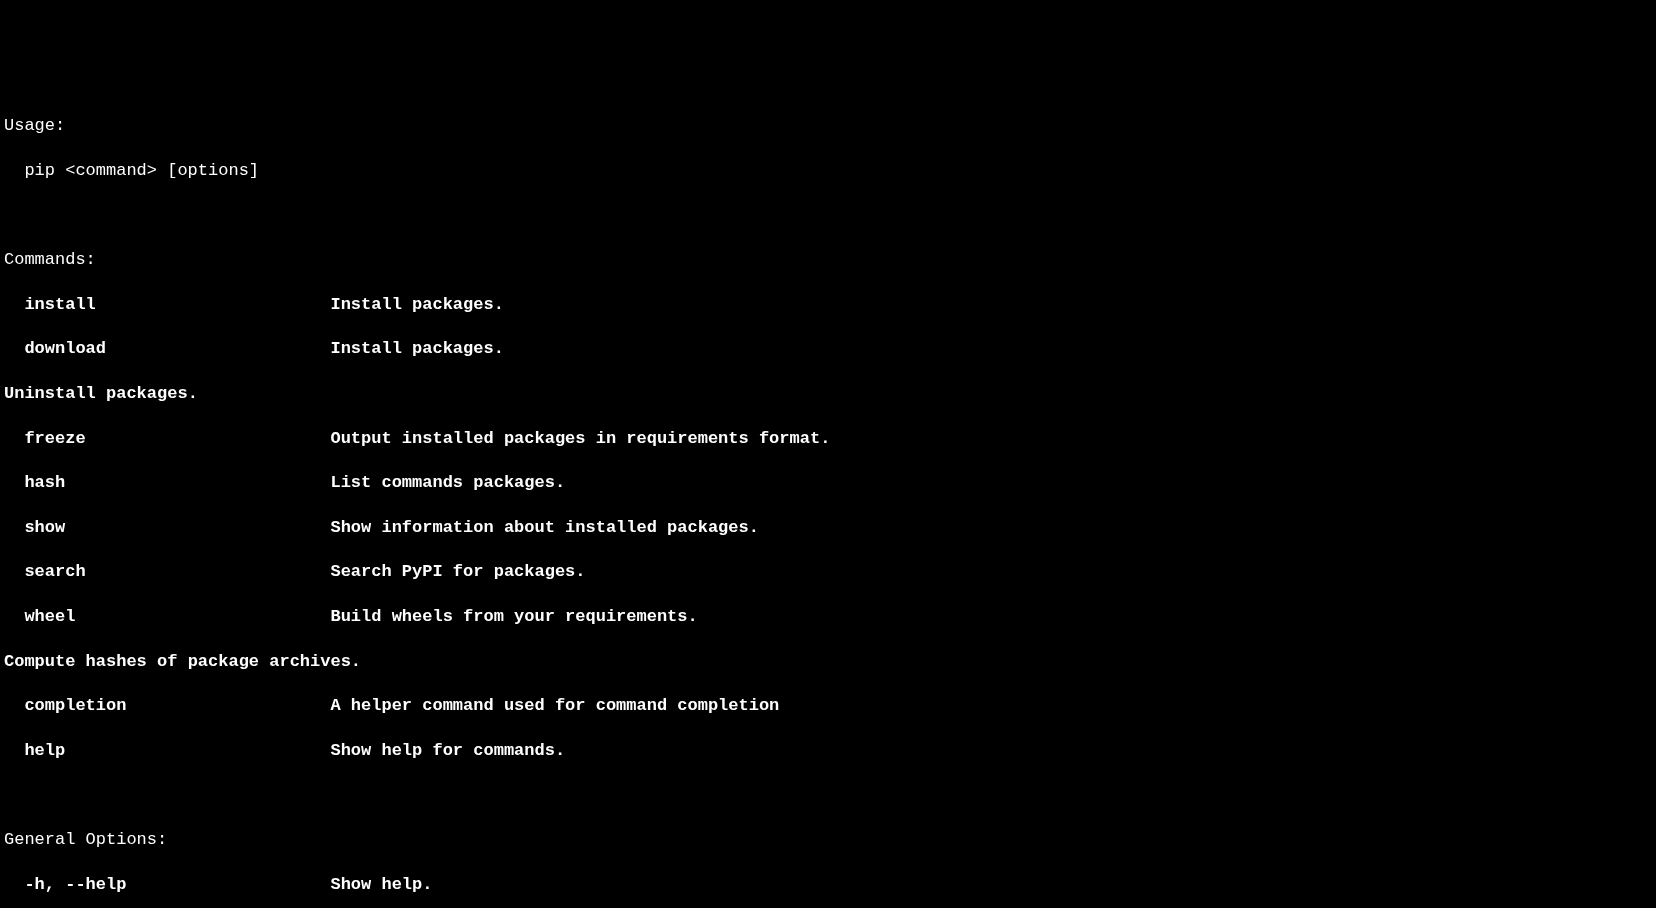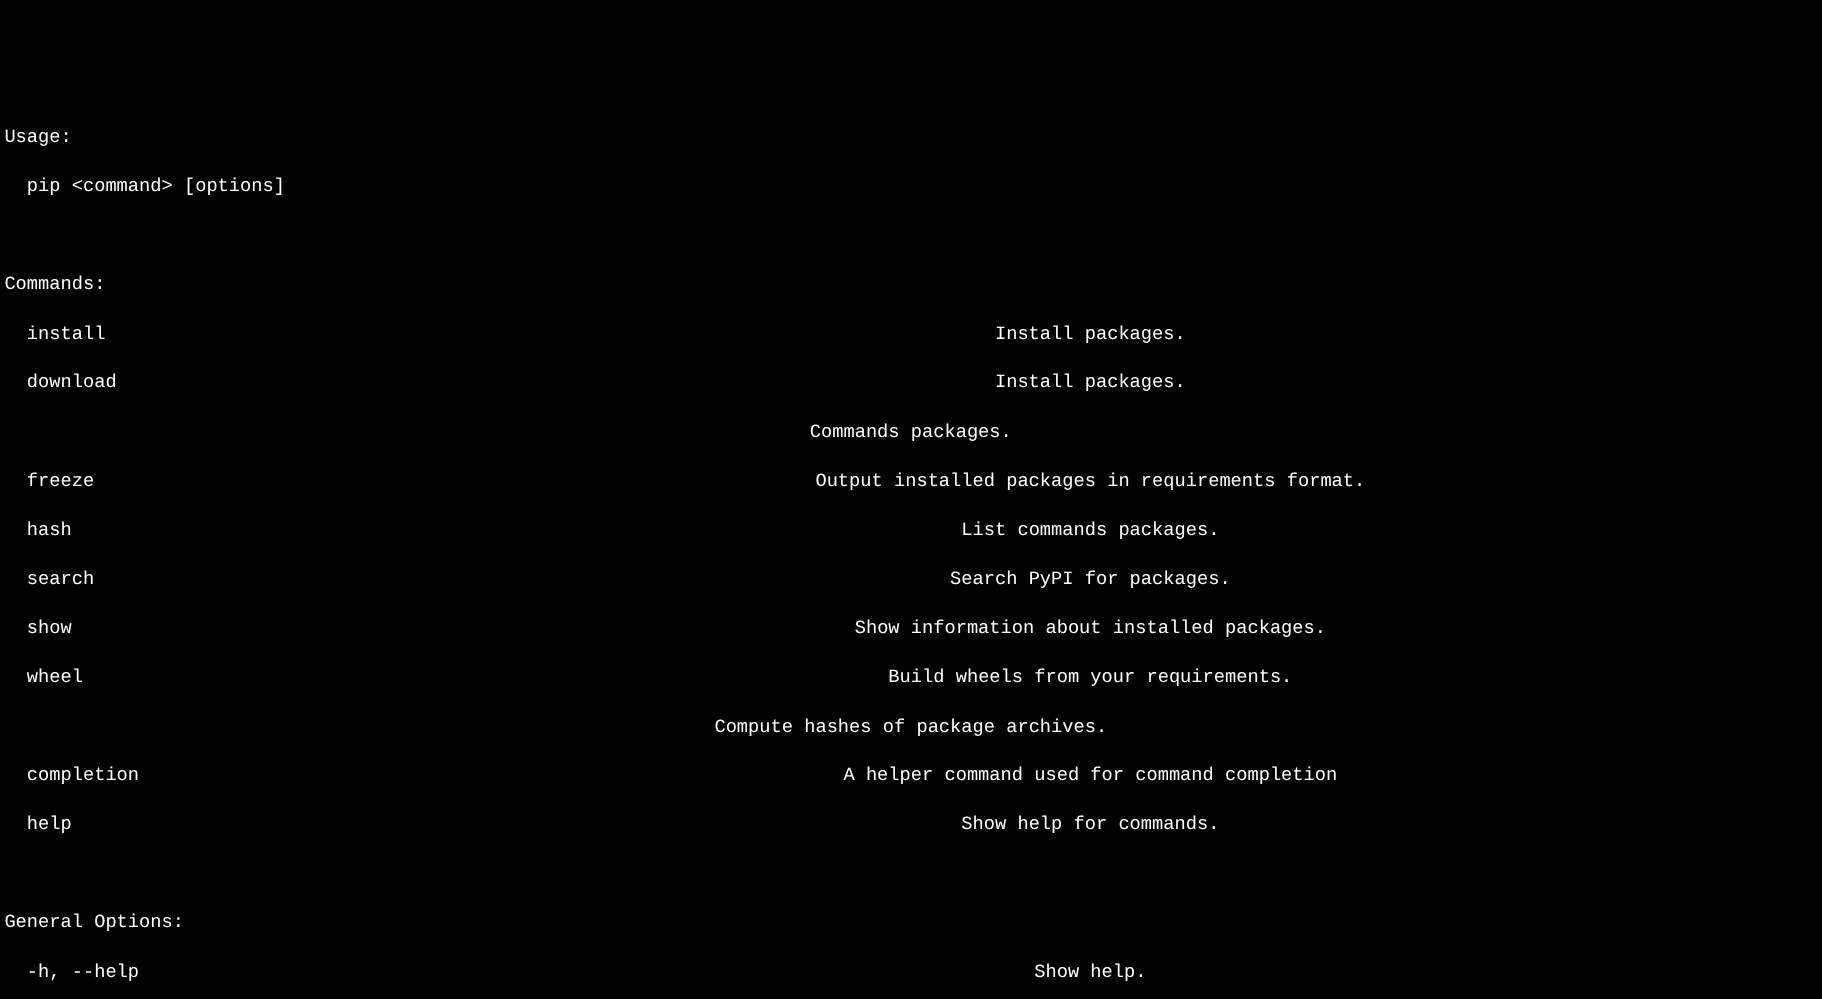--- a/index.html
+++ b/index.html
@@ -21,50 +21,50 @@
       width: 100%;
     }
     .line {
       display: block;
     }
     .indent1 {
       padding-left: 2ch;
     }
     .two-col {
       display: flex;
+      font-weight: bold;
     }
     .col-name {
       flex: 0 0 32ch;
       padding-left: 2ch;
     }
     .col-desc {
       flex: 1;
-      text-align: center;
     }
     .blank {
       height: 22.3px;
     }
   </style>
 </head>
 <body>
 
 
 
 <div class="terminal">
 <div class="line">Usage:</div>
 <div class="line indent1">pip &lt;command&gt; [options]</div>
 <div class="blank"></div>
 <div class="line">Commands:</div>
 <div class="two-col"><span class="col-name">install</span><span class="col-desc">Install packages.</span></div>
 <div class="two-col"><span class="col-name">download</span><span class="col-desc">Install packages.</span></div>
-<div class="two-col"><span class="col-desc">Commands packages.</span></div>
+<div class="two-col"><span class="col-desc">Uninstall packages.</span></div>
 <div class="two-col"><span class="col-name">freeze</span><span class="col-desc">Output installed packages in requirements format.</span></div>
 <div class="two-col"><span class="col-name">hash</span><span class="col-desc">List commands packages.</span></div>
+<div class="two-col"><span class="col-name">show</span><span class="col-desc">Show information about installed packages.</span></div>
 <div class="two-col"><span class="col-name">search</span><span class="col-desc">Search PyPI for packages.</span></div>
-<div class="two-col"><span class="col-name">show</span><span class="col-desc">Show information about installed packages.</span></div>
 <div class="two-col"><span class="col-name">wheel</span><span class="col-desc">Build wheels from your requirements.</span></div>
 <div class="two-col"><span class="col-desc">Compute hashes of package archives.</span></div>
 <div class="two-col"><span class="col-name">completion</span><span class="col-desc">A helper command used for command completion</span></div>
 <div class="two-col"><span class="col-name">help</span><span class="col-desc">Show help for commands.</span></div>
 <div class="blank"></div>
 <div class="line">General Options:</div>
 <div class="two-col"><span class="col-name">-h, --help</span><span class="col-desc">Show help.</span></div>
 
 
 

